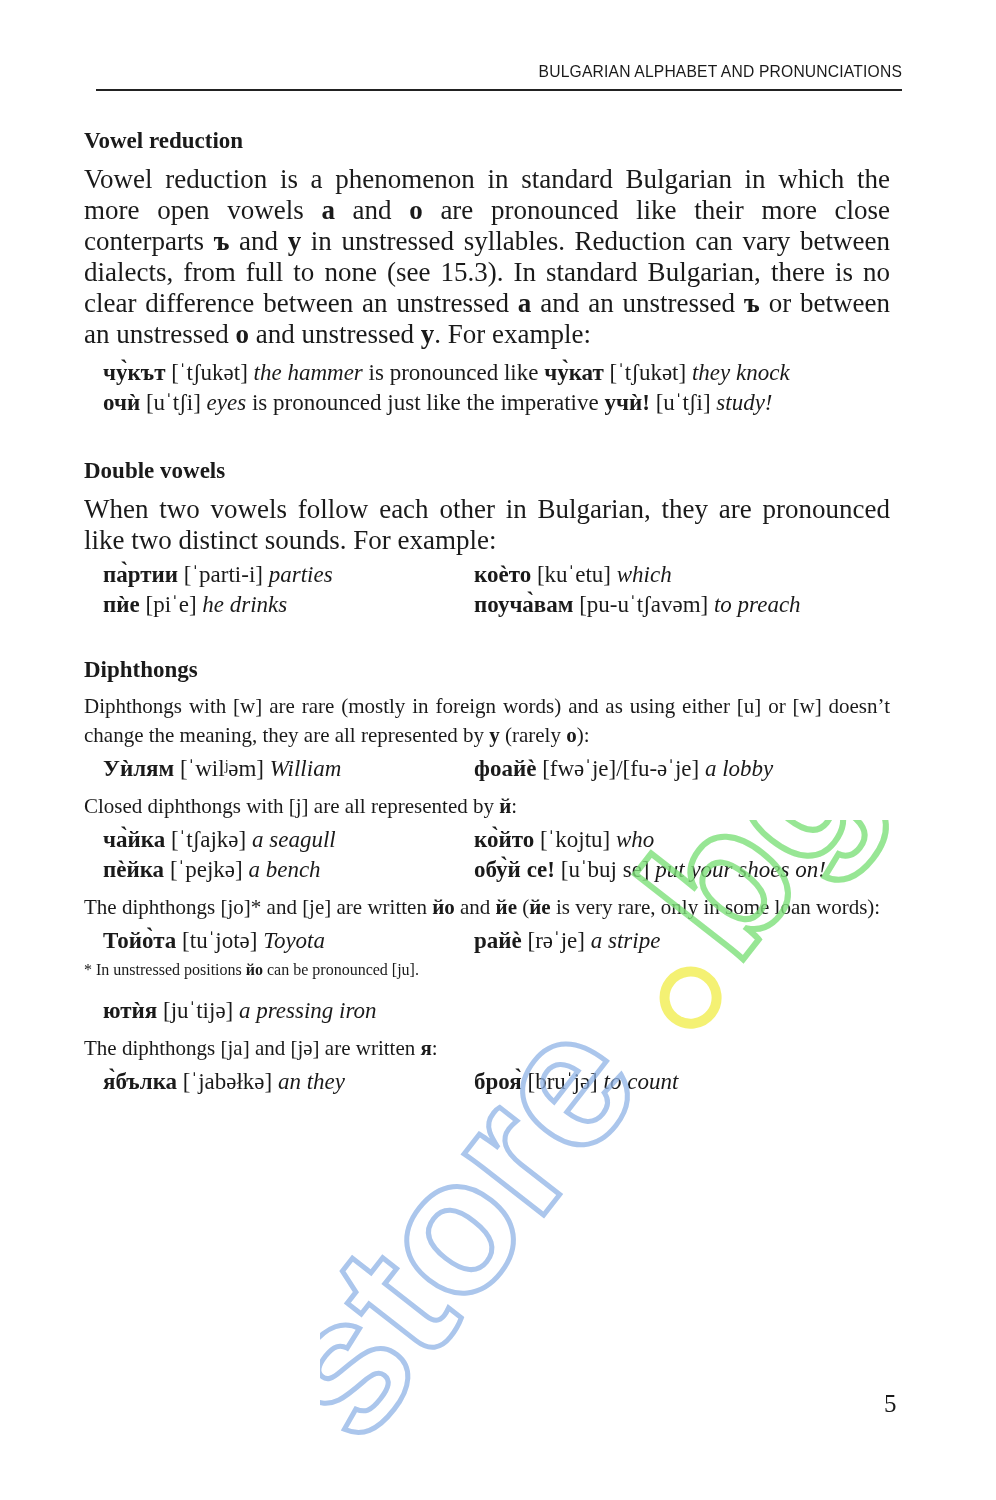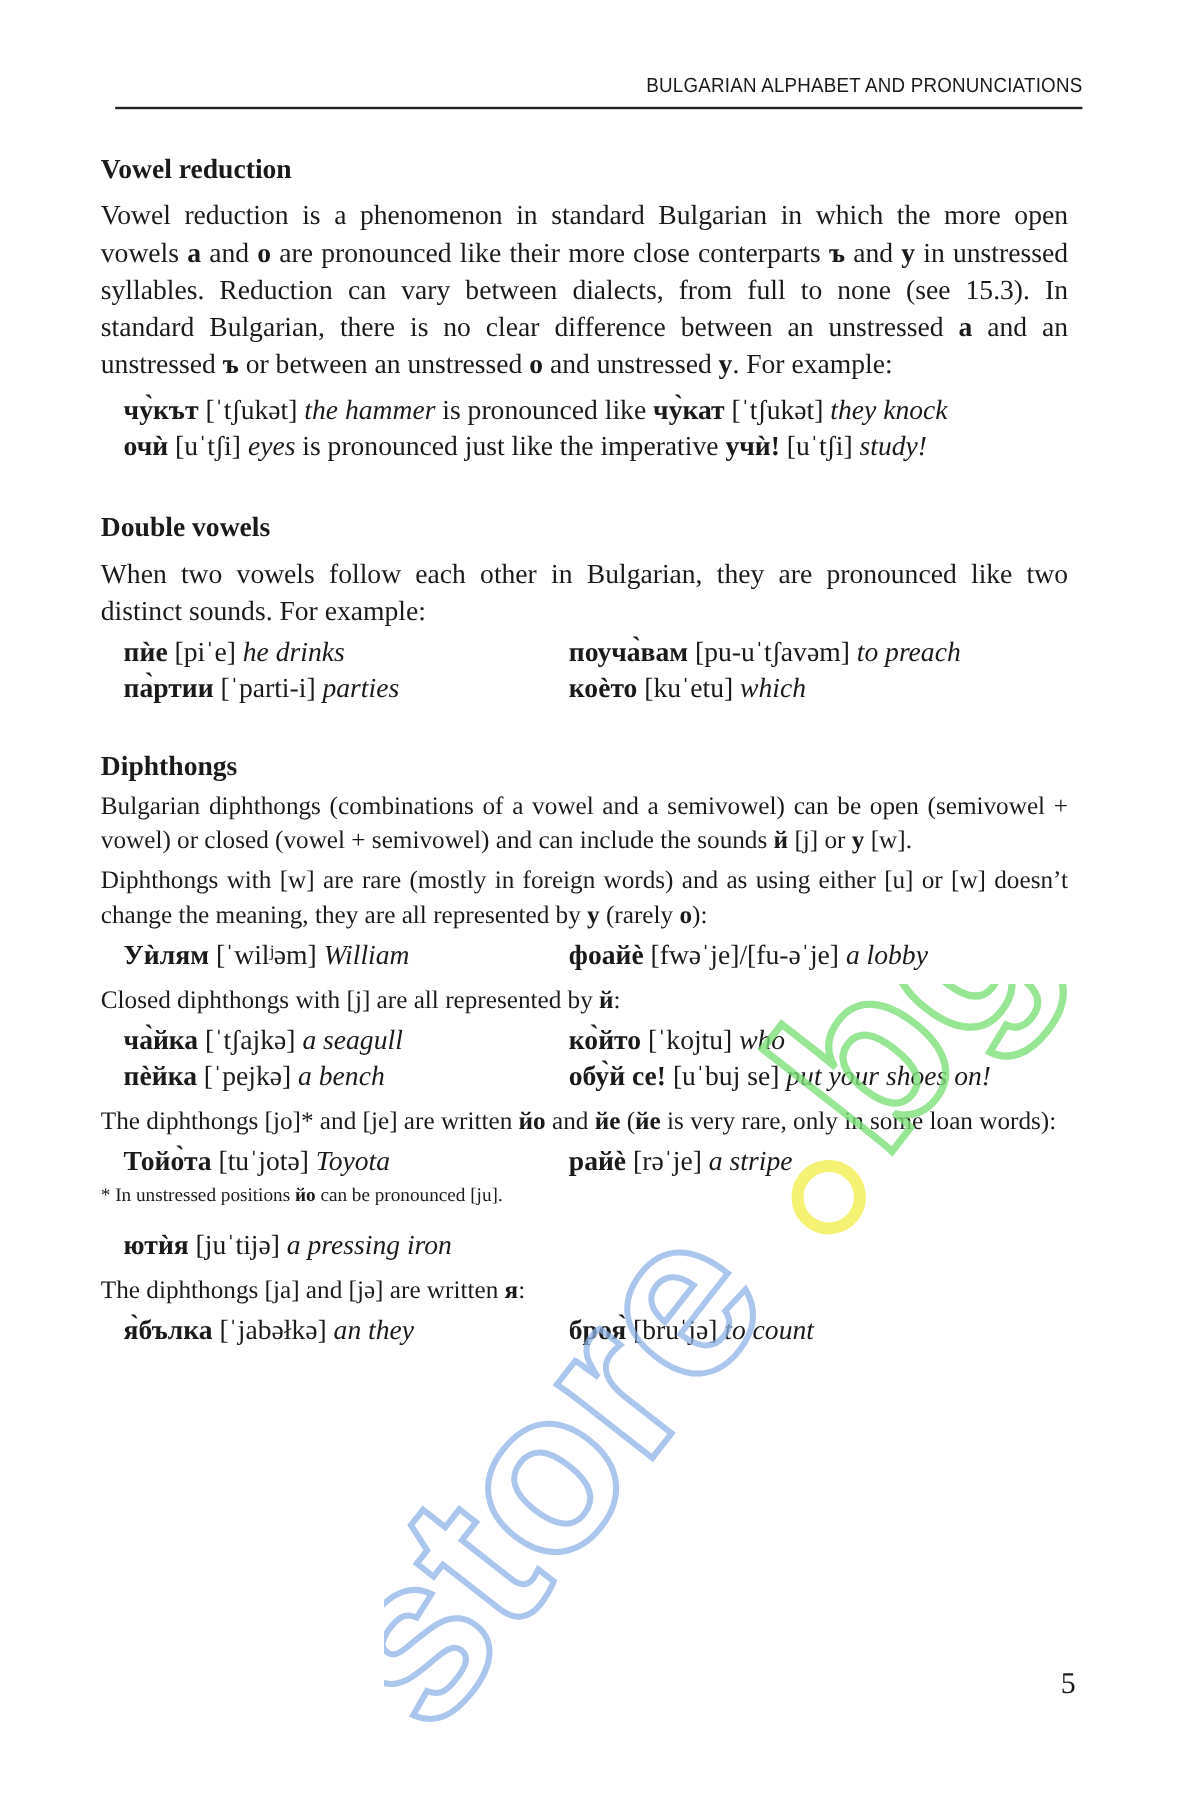--- a/index.html
+++ b/index.html
@@ -10,21 +10,21 @@
   }
   .running-head {
     position: absolute; left: 96px; top: 62px; width: 806px;
     text-align: right;
     font-family: "Liberation Sans", "DejaVu Sans", sans-serif;
     font-size: 17px; letter-spacing: 0.2px; transform: scaleX(0.92); transform-origin: right;
   }
   .head-rule { position: absolute; left: 96px; top: 89px; width: 806px; height: 2px; background: #222; }
   .content { position: absolute; left: 84px; top: 124px; width: 806px; }
   h2 { font-size: 23px; font-weight: bold; margin: 0 0 6px 0; line-height: 34px; }
-  p { margin: 0; font-size: 23px; line-height: 31px; text-align: justify; }
+  p { margin: 0; font-size: 27px; line-height: 31px; text-align: justify; }
   p.small { font-size: 21px; line-height: 29px; }
   .ex { font-size: 23px; line-height: 30px; padding-left: 19px; }
   .ex-row { display: flex; }
   .ex-col1 { width: 371px; white-space: nowrap; }
   .ex-col2 { white-space: nowrap; }
   .b { font-weight: bold; }
   .i { font-style: italic; }
   .gap-l { height: 36px; }
   .gap-m { height: 8px; }
   .gap-s { height: 4px; }
@@ -48,33 +48,32 @@
     <div style="white-space:nowrap"><span class="b">очѝ</span><span> [uˈtʃi] </span><span class="i">eyes</span><span> is pronounced just like the imperative </span><span class="b">учѝ!</span><span> [uˈtʃi] </span><span class="i">study!</span></div>
   </div>
 
   <div class="gap-l"></div>
 
   <h2>Double vowels</h2>
   <p><span>When two vowels follow each other in Bulgarian, they are pronounced like two distinct sounds. For example:</span></p>
   <div class="gap-s"></div>
   <div class="ex">
       <div class="ex-row">
+        <div class="ex-col1"><span class="b">па̀ртии</span><span> [ˈparti-i] </span><span class="i">parties</span></div>
+        <div class="ex-col2"><span class="b">коѐто</span><span> [kuˈetu] </span><span class="i">which</span></div>
+      </div>
+      <div class="ex-row">
         <div class="ex-col1"><span class="b">пѝе</span><span> [piˈe] </span><span class="i">he drinks</span></div>
         <div class="ex-col2"><span class="b">поуча̀вам</span><span> [pu-uˈtʃavəm] </span><span class="i">to preach</span></div>
-      </div>
-      <div class="ex-row">
-        <div class="ex-col1"><span class="b">па̀ртии</span><span> [ˈparti-i] </span><span class="i">parties</span></div>
-        <div class="ex-col2"><span class="b">коѐто</span><span> [kuˈetu] </span><span class="i">which</span></div>
       </div>
     </div>
 
   <div class="gap-l"></div>
 
   <h2 style="line-height:28px;margin-bottom:4px">Diphthongs</h2>
-  <p class="small"><span>Bulgarian diphthongs (combinations of a vowel and a semivowel) can be open  (semivowel + vowel) or closed (vowel + semivowel) and can include the sounds </span><span class="b">й</span><span> [j] or </span><span class="b">у</span><span> [w].</span></p>
   <div class="gap-s"></div>
   <p class="small"><span>Diphthongs with [w] are rare (mostly in foreign words) and as using either [u] or [w] doesn’t change the meaning, they are all represented by </span><span class="b">у</span><span> (rarely </span><span class="b">о</span><span>):</span></p>
   <div class="gap-s"></div>
   <div class="ex">
       <div class="ex-row">
         <div class="ex-col1"><span class="b">Уѝлям</span><span> [ˈwilʲəm] </span><span class="i">William</span></div>
         <div class="ex-col2"><span class="b">фоайѐ</span><span> [fwəˈje]/[fu-əˈje] </span><span class="i">a lobby</span></div>
       </div>
     </div>
   <div class="gap-m"></div>

